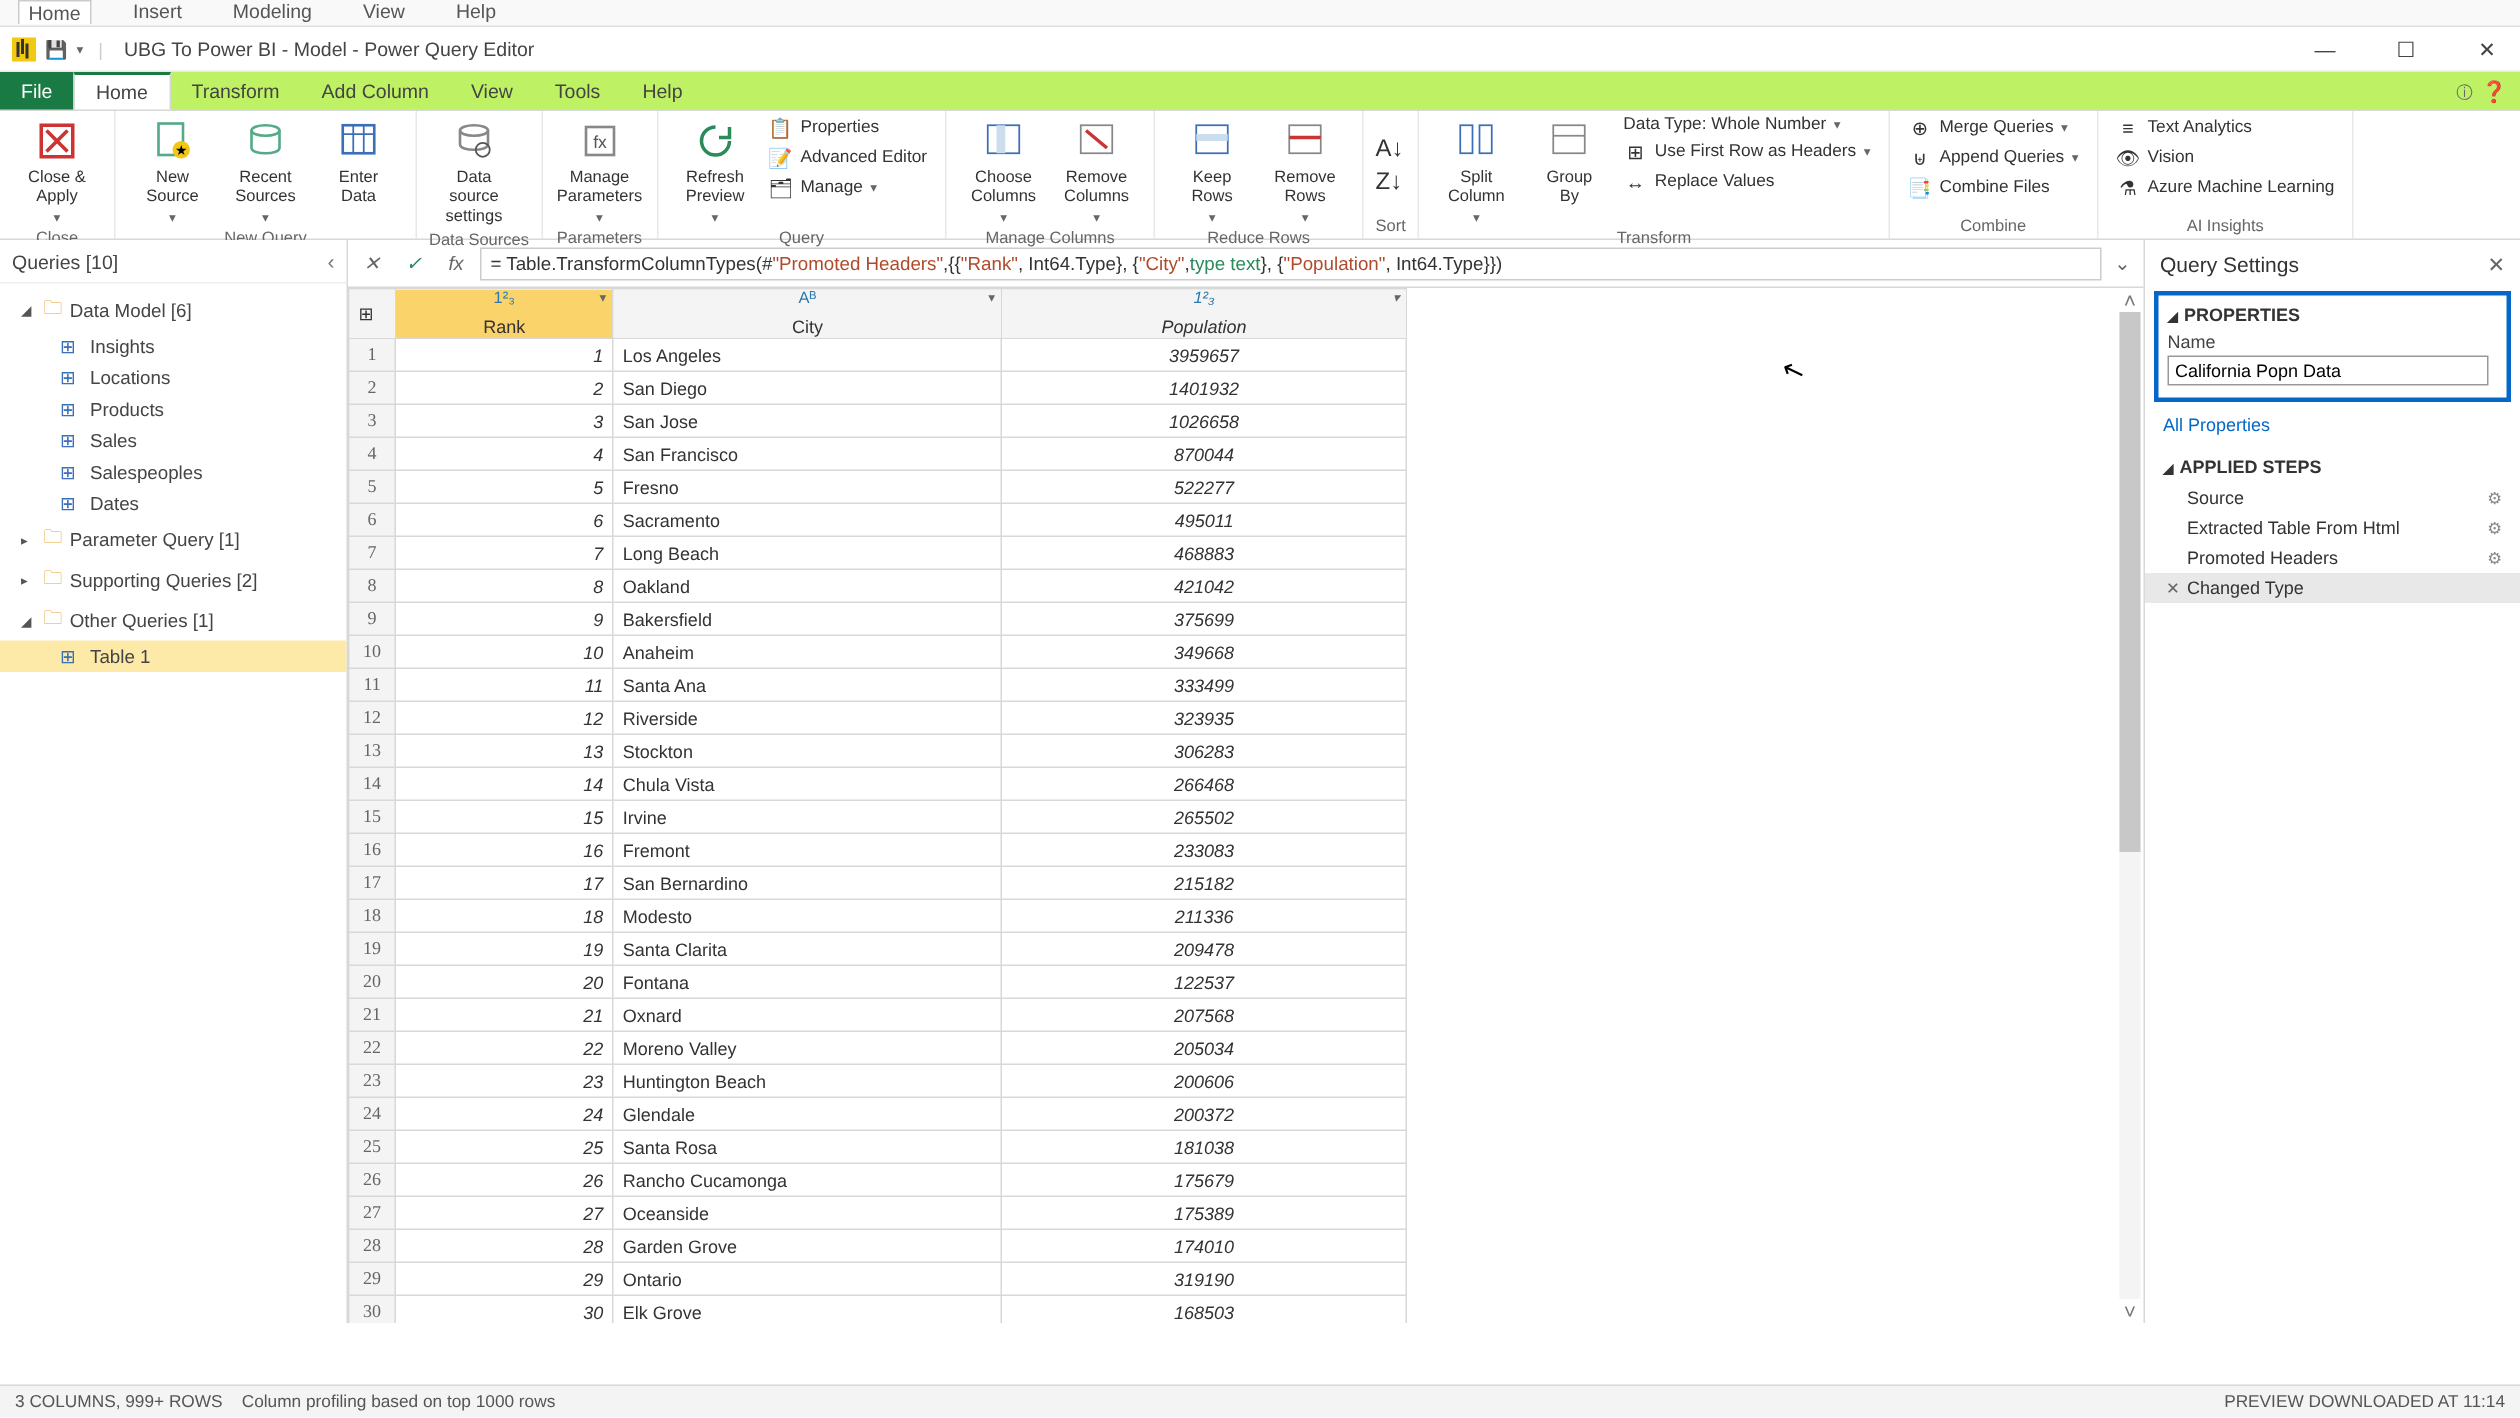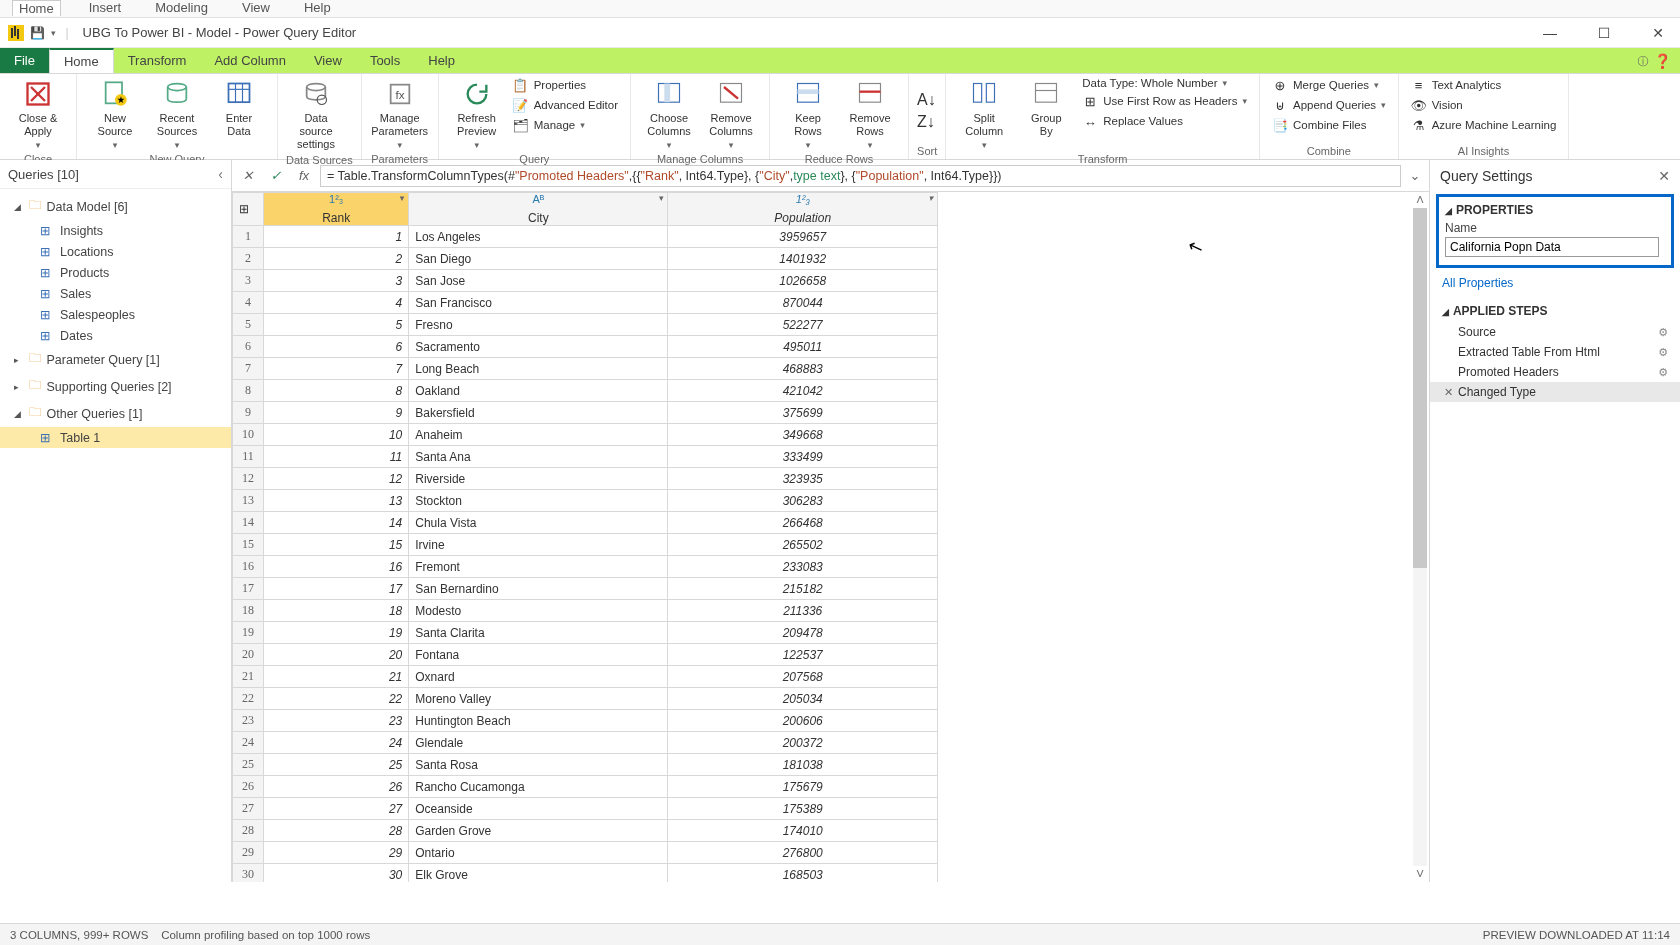--- a/index.html
+++ b/index.html
@@ -651,21 +651,21 @@
             <tr>
               <td class="rowhdr">28</td>
               <td class="col-rank">28</td>
               <td class="col-city">Garden Grove</td>
               <td class="col-pop">174010</td>
             </tr>
             <tr>
               <td class="rowhdr">29</td>
               <td class="col-rank">29</td>
               <td class="col-city">Ontario</td>
-              <td class="col-pop">276800</td>
+              <td class="col-pop">319190</td>
             </tr>
             <tr>
               <td class="rowhdr">30</td>
               <td class="col-rank">30</td>
               <td class="col-city">Elk Grove</td>
               <td class="col-pop">168503</td>
             </tr>
           </tbody>
       </table>
     </div>

